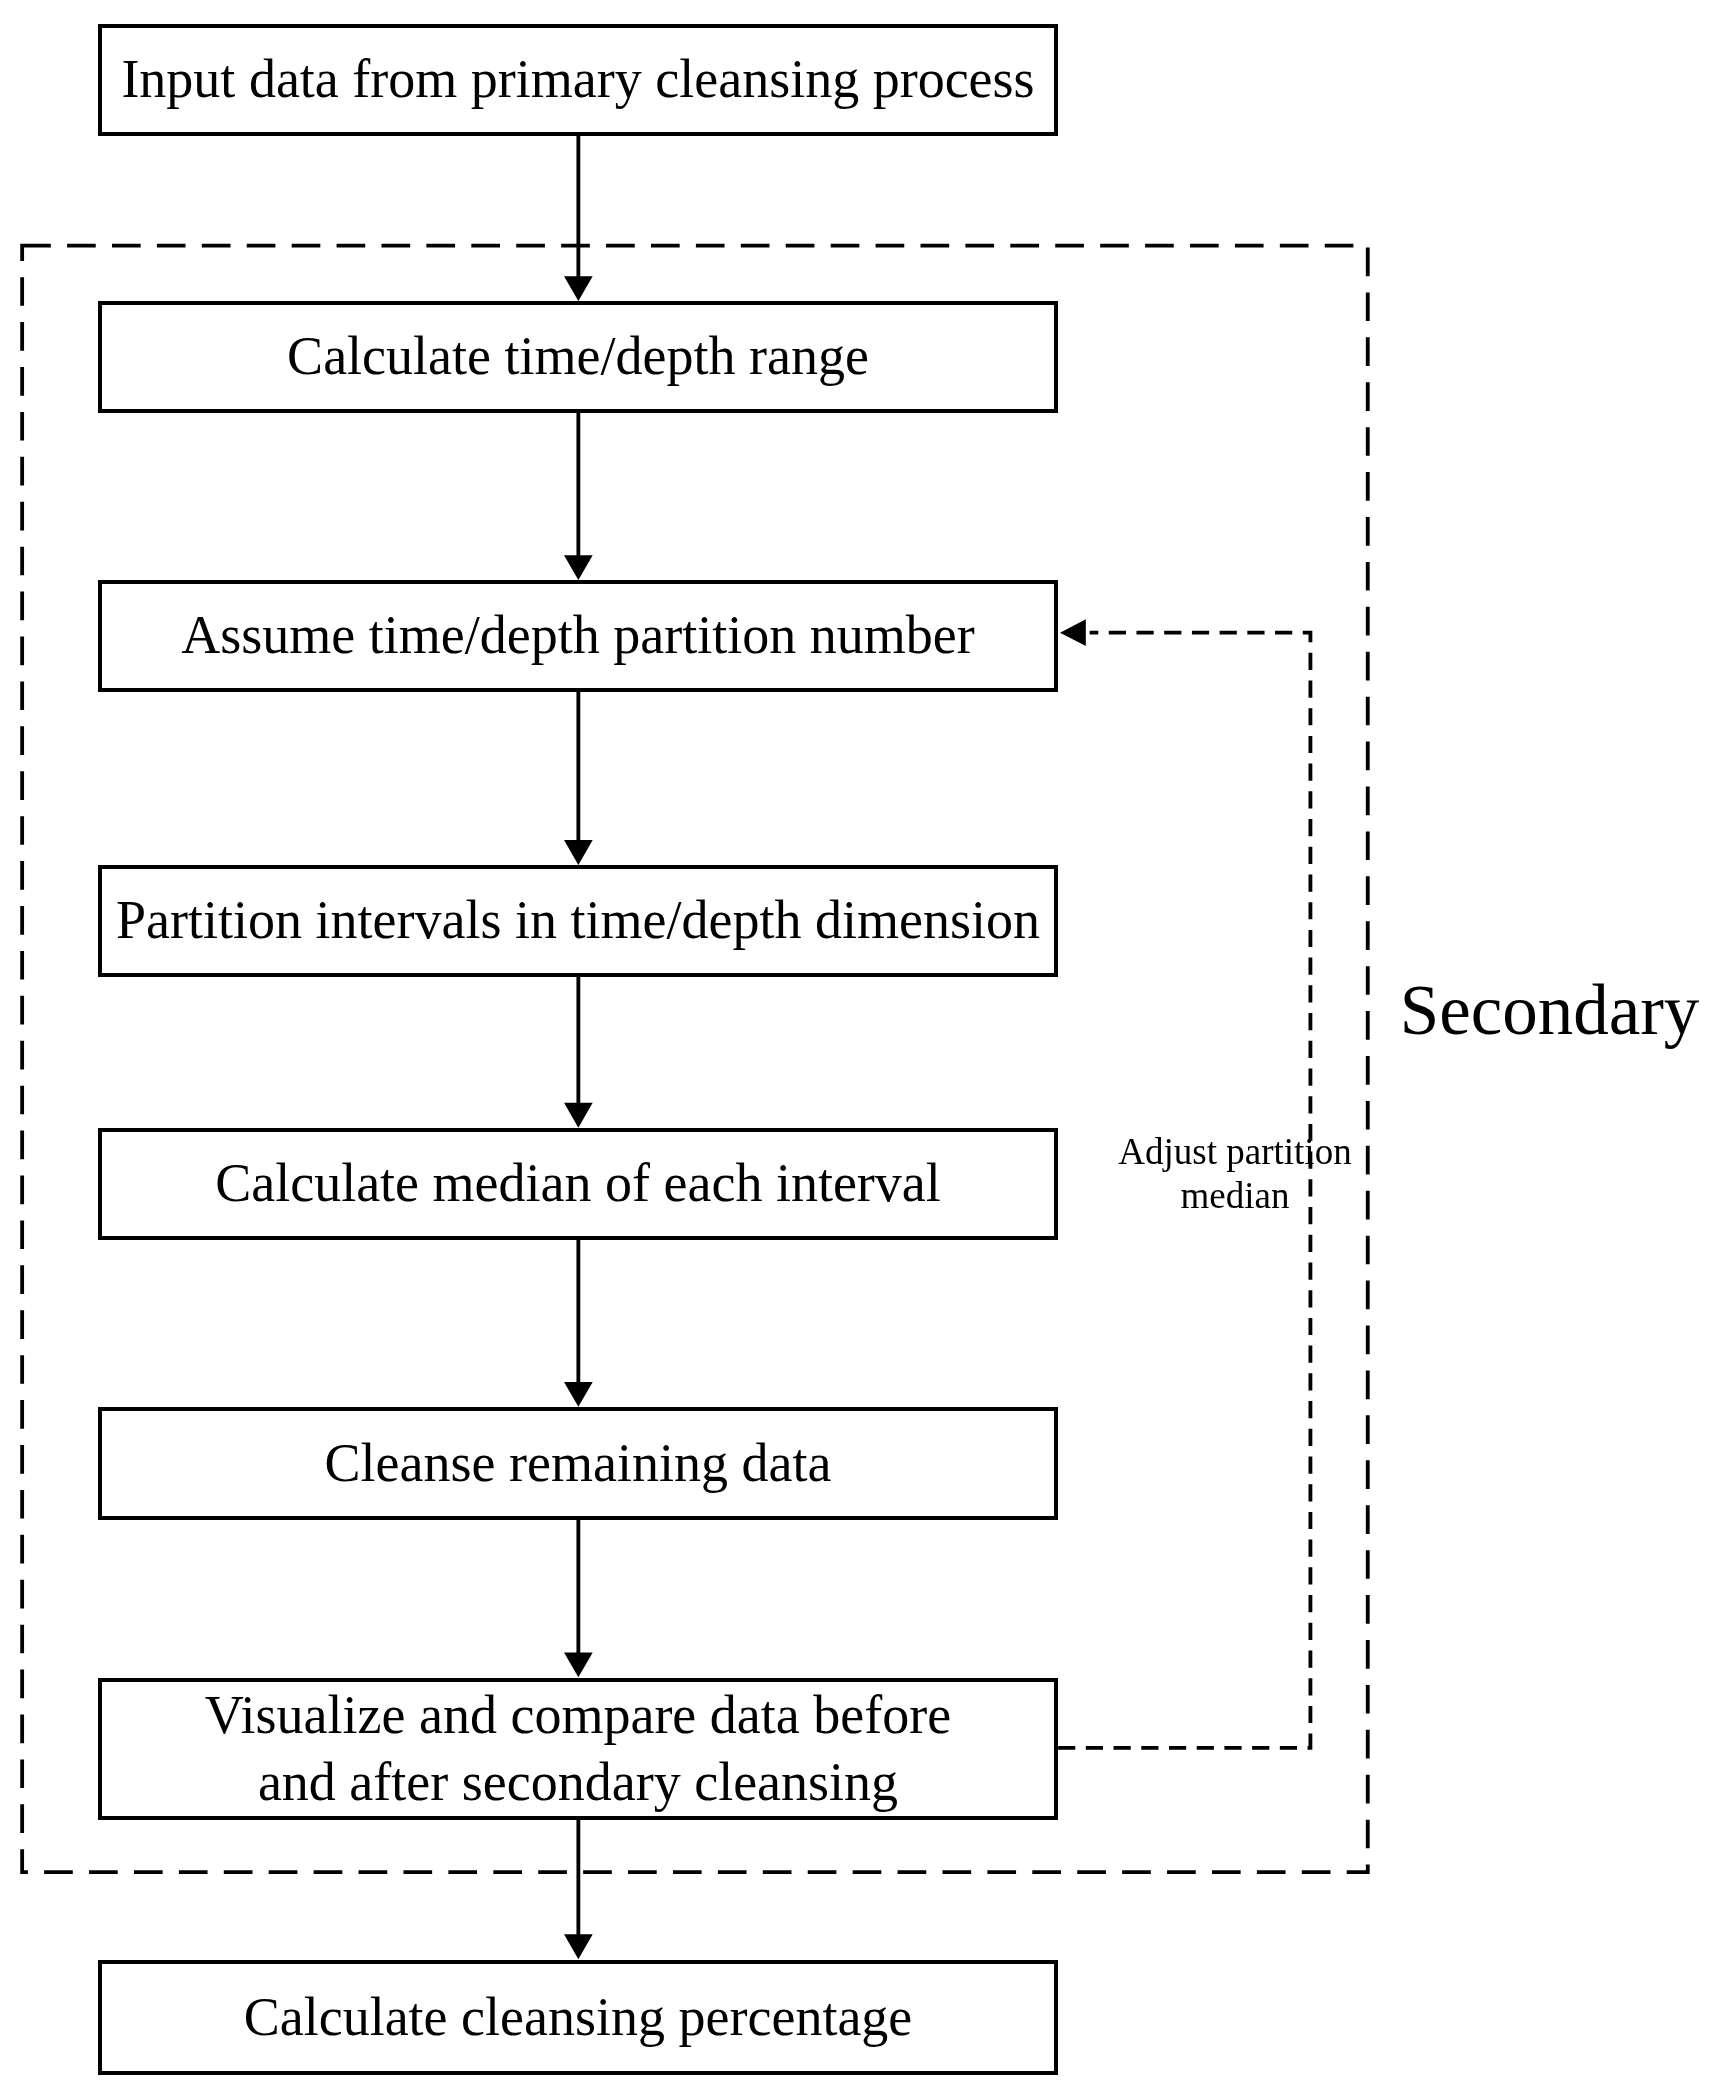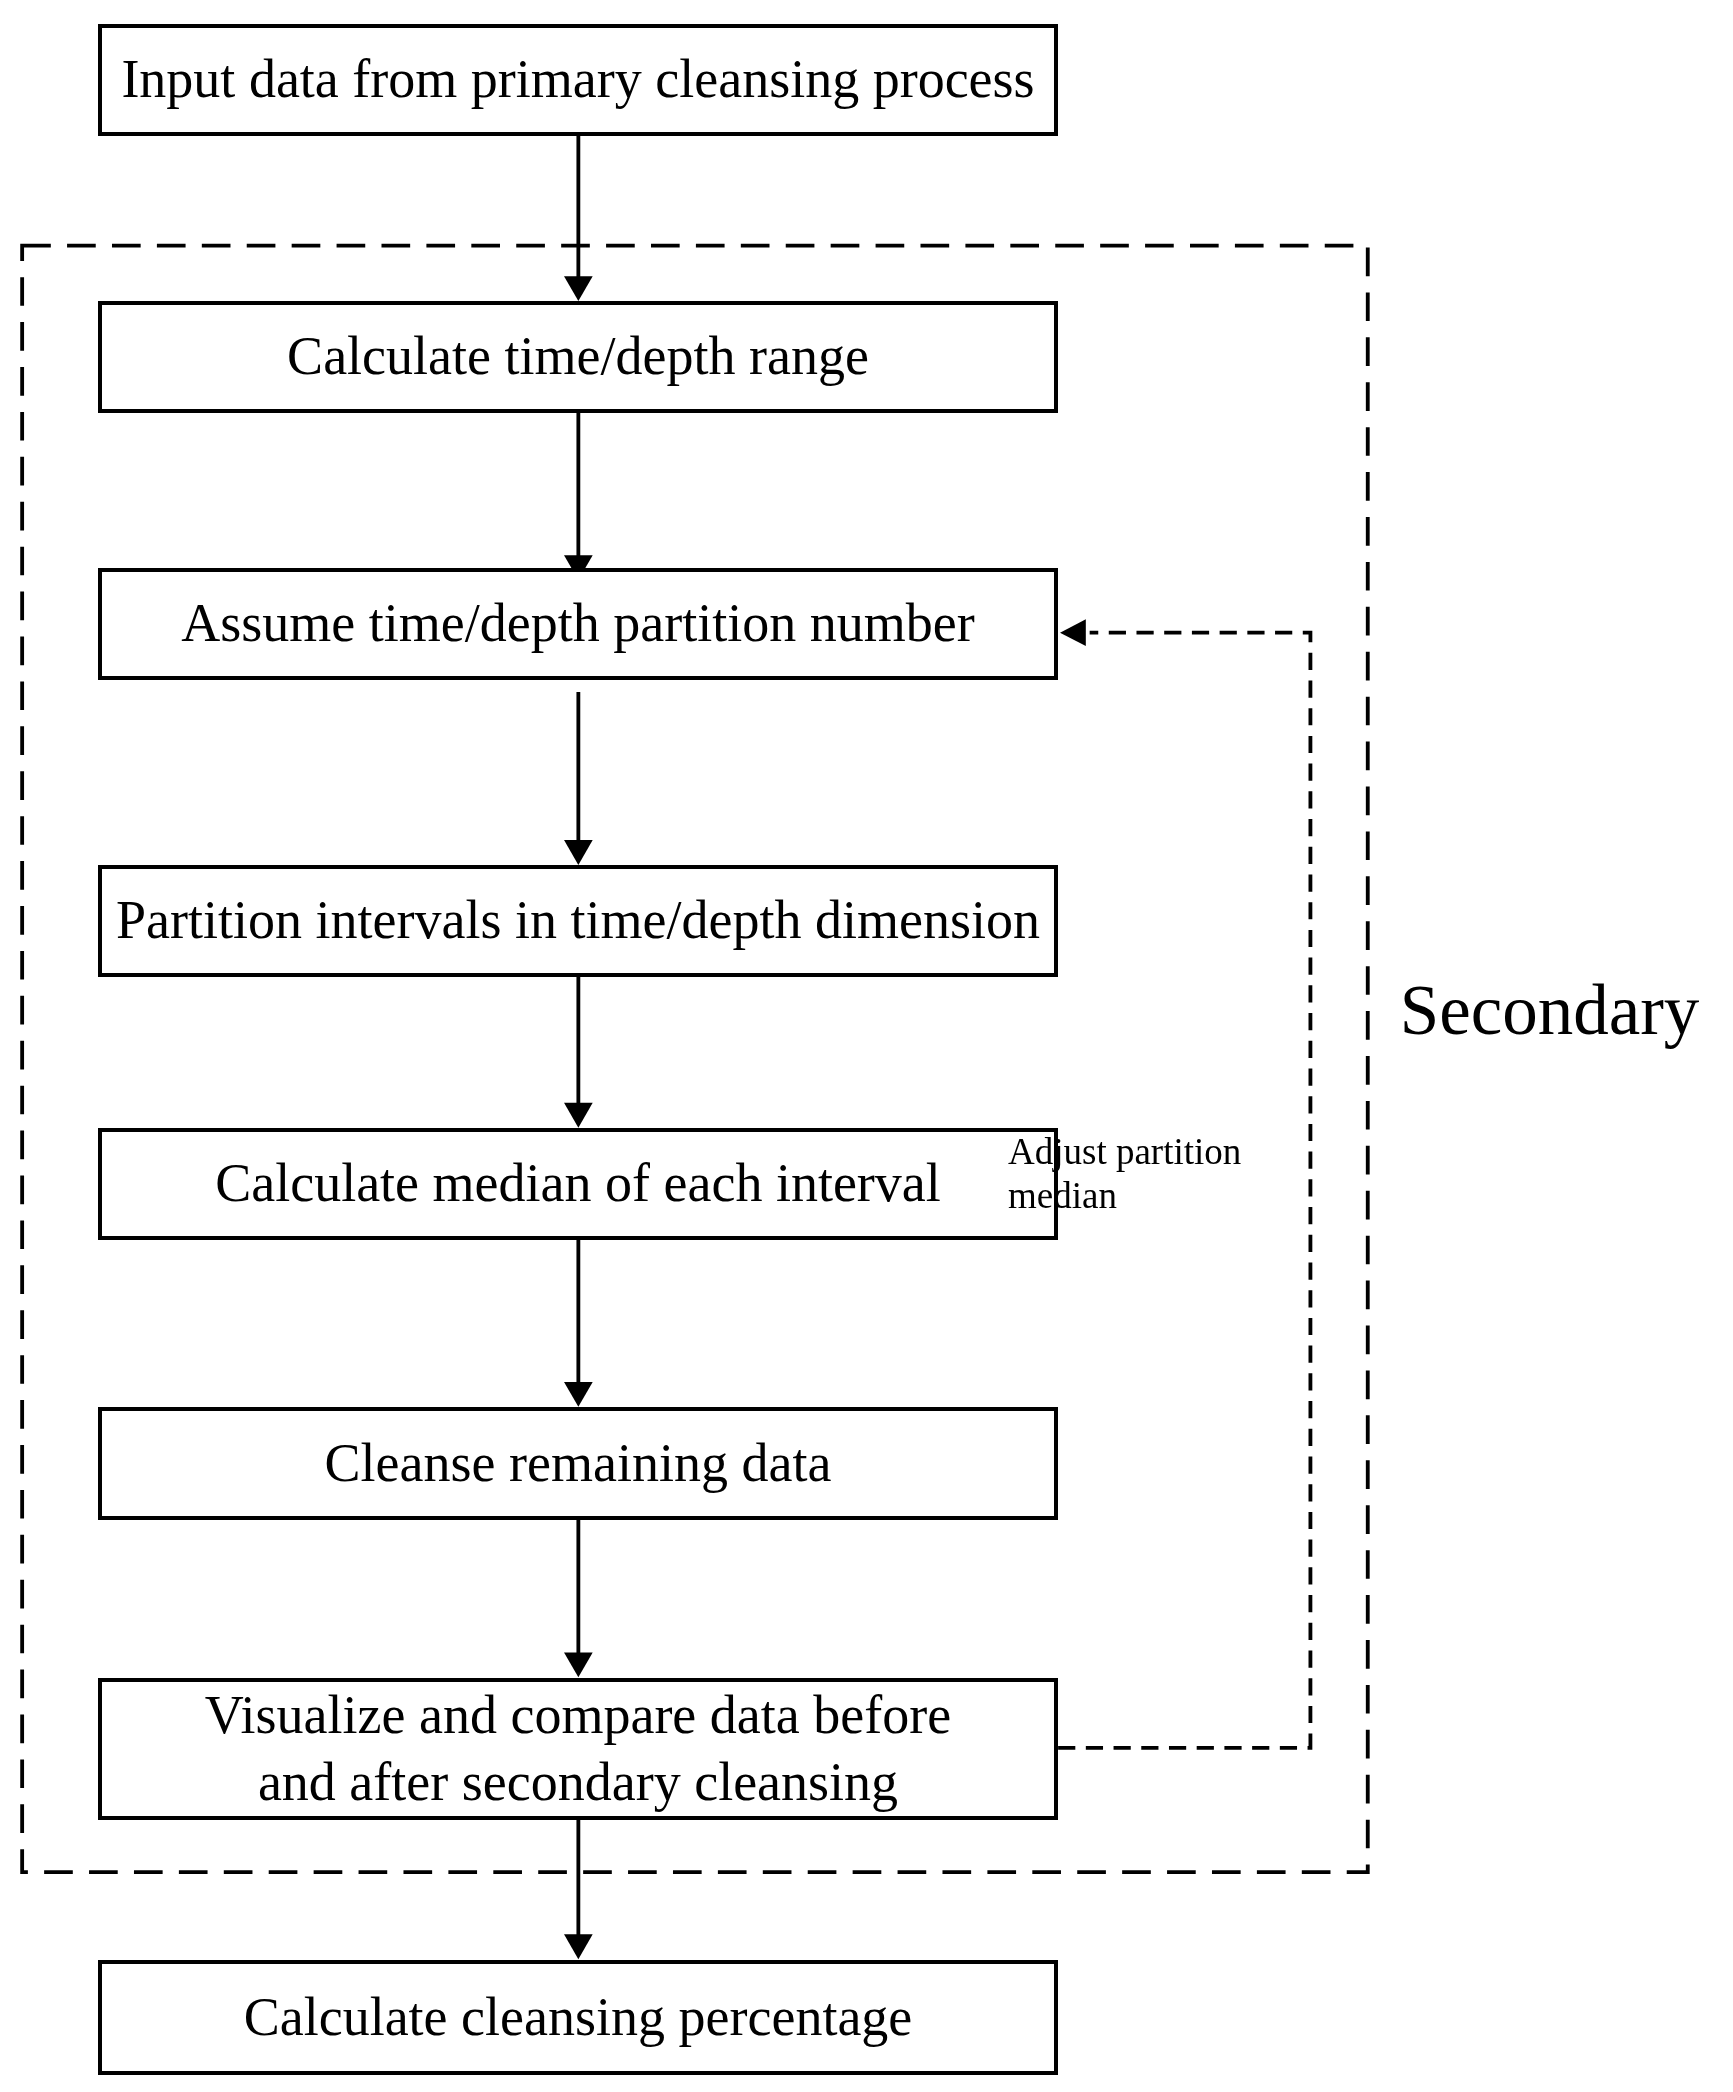--- a/index.html
+++ b/index.html
@@ -32,42 +32,42 @@
     background: #ffffff;
     display: flex;
     align-items: center;
     justify-content: center;
     text-align: center;
     font-size: 54px;
     line-height: 1.25;
   }
   #box-input        { top: 24px;   height: 112px; }
   #box-range        { top: 301px;  height: 112px; }
-  #box-assume       { top: 568px;  height: 112px; }
+  #box-assume       { top: 580px;  height: 112px; }
   #box-partition    { top: 865px;  height: 112px; }
   #box-median       { top: 1128px; height: 112px; }
   #box-cleanse      { top: 1407px; height: 113px; }
   #box-visualize    { top: 1678px; height: 142px; padding: 0 65px; }
   #box-percentage   { top: 1960px; height: 115px; }
 
   .side-label {
     position: absolute;
     left: 1366px;
     top: 967px;
     width: 367px;
     text-align: center;
     font-size: 71px;
     line-height: 1.23;
   }
   .feedback-label {
     position: absolute;
-    left: 1008px;
+    left: 1108px;
     top: 1130px;
     width: 254px;
-    text-align: left;
+    text-align: center;
     font-size: 37px;
     line-height: 1.18;
   }
 </style>
 </head>
 <body>
 
 <div class="canvas">
 
   <svg class="overlay" viewBox="0 0 1813 2189" xmlns="http://www.w3.org/2000/svg">

